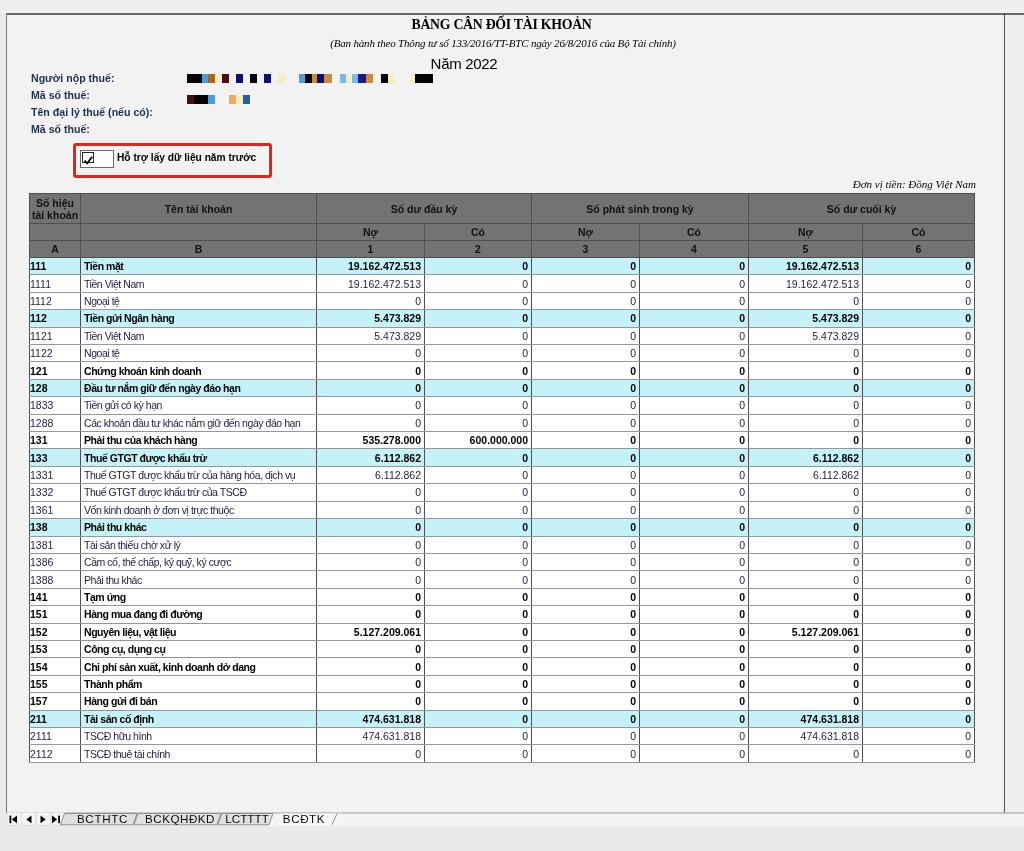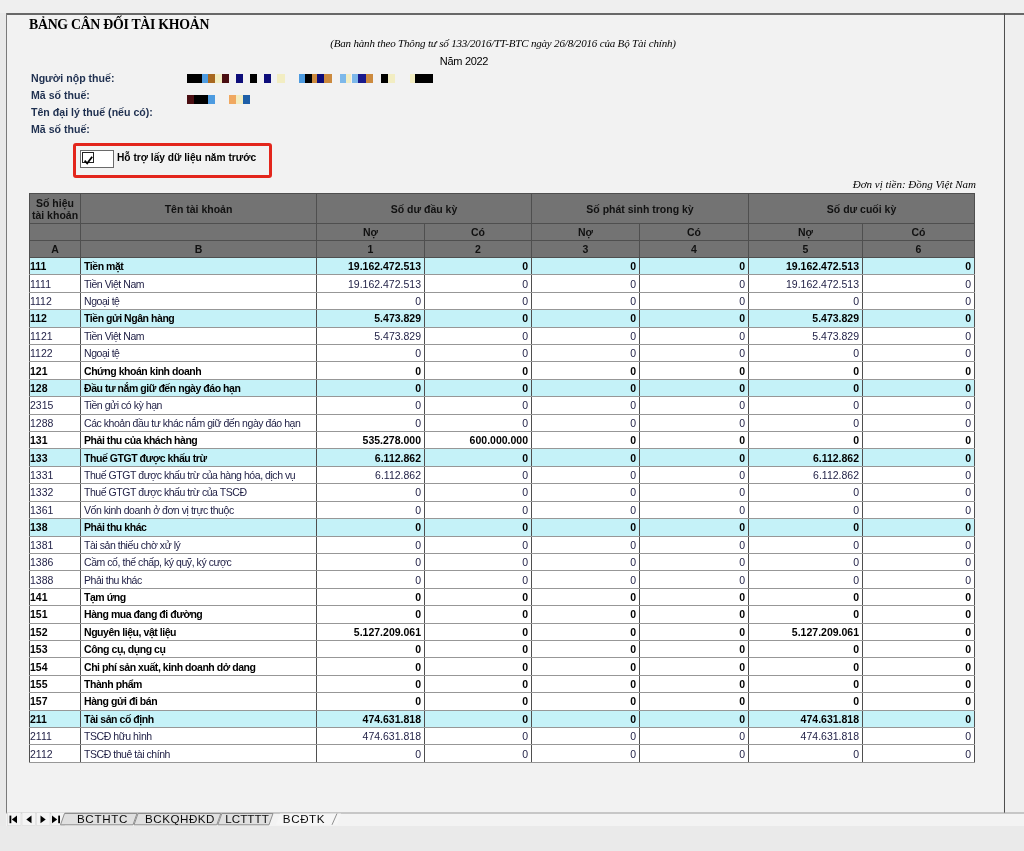--- a/index.html
+++ b/index.html
@@ -3,23 +3,23 @@
 <style>
 *{margin:0;padding:0;box-sizing:border-box}
 html,body{width:1024px;height:851px;background:#efefef;font-family:"Liberation Sans",sans-serif;overflow:hidden}
 #app{position:relative;width:1024px;height:851px}
 .abs{position:absolute}
 #pagefill{left:7px;top:14px;width:996px;height:800px;background:#f2f2f2}
 #leftstrip{left:0;top:13px;width:6px;height:813px;background:#e9e9e9}
 #ptop{left:6px;top:13px;width:1018px;height:1.5px;background:#686868}
 #pleft{left:6px;top:13px;width:1px;height:812px;background:#7a7a7a}
 #pright{left:1003.5px;top:13px;width:1.2px;height:801px;background:#4e4e4e}
-#title{left:29px;top:16.5px;width:945px;font-family:"Liberation Serif",serif;font-weight:bold;font-size:13.8px;letter-spacing:-0.27px;color:#000}
+#title{left:29px;top:16.5px;width:945px;text-align:center;font-family:"Liberation Serif",serif;font-weight:bold;font-size:13.8px;letter-spacing:-0.27px;color:#000}
 #subtitle{left:29px;top:37px;width:948px;text-align:center;font-family:"Liberation Serif",serif;font-style:italic;font-size:11px;letter-spacing:-0.18px;color:#000}
-#nam{left:190px;top:55px;width:548px;text-align:center;font-size:11px;letter-spacing:-0.3px;color:#000}
+#nam{left:190px;top:55px;width:548px;text-align:center;font-size:15px;letter-spacing:-0.3px;color:#000}
 .lbl{left:31px;font-weight:bold;font-size:10.6px;color:#1f3050}
 i{position:absolute;top:0;height:100%;display:block}
 #red1{left:0;top:74px;width:500px;height:8.5px}
 #red2{left:0;top:95px;width:500px;height:8.5px}
 #redbox{left:73px;top:143px;width:199px;height:35px;border:3.5px solid #e3261c;border-radius:3px}
 #cbfield{left:80px;top:150px;width:34px;height:18px;background:#fff;border:1px solid #6a6a6a}
 #cbox{left:82px;top:151.5px;width:11.5px;height:11.5px;background:#fff;border:1px solid #222}
 #cblbl{left:117px;top:151.5px;font-weight:bold;font-size:10.2px;color:#000}
 #donvi{left:600px;top:178px;width:376px;text-align:right;font-style:italic;font-family:"Liberation Serif",serif;font-size:11px;color:#000}
 #tbl{left:29px;top:193px;border-collapse:collapse;table-layout:fixed;width:945px;font-size:10.5px;color:#232348}
@@ -210,21 +210,21 @@
           <td class="ca">128</td>
           <td class="cb">Đầu tư nắm giữ đến ngày đáo hạn</td>
           <td class="cn">0</td>
           <td class="cn">0</td>
           <td class="cn">0</td>
           <td class="cn">0</td>
           <td class="cn">0</td>
           <td class="cn">0</td>
         </tr>
 <tr>
-          <td class="ca">2315</td>
+          <td class="ca">1833</td>
           <td class="cb">Tiền gửi có kỳ hạn</td>
           <td class="cn">0</td>
           <td class="cn">0</td>
           <td class="cn">0</td>
           <td class="cn">0</td>
           <td class="cn">0</td>
           <td class="cn">0</td>
         </tr>
 <tr>
           <td class="ca">1288</td>

